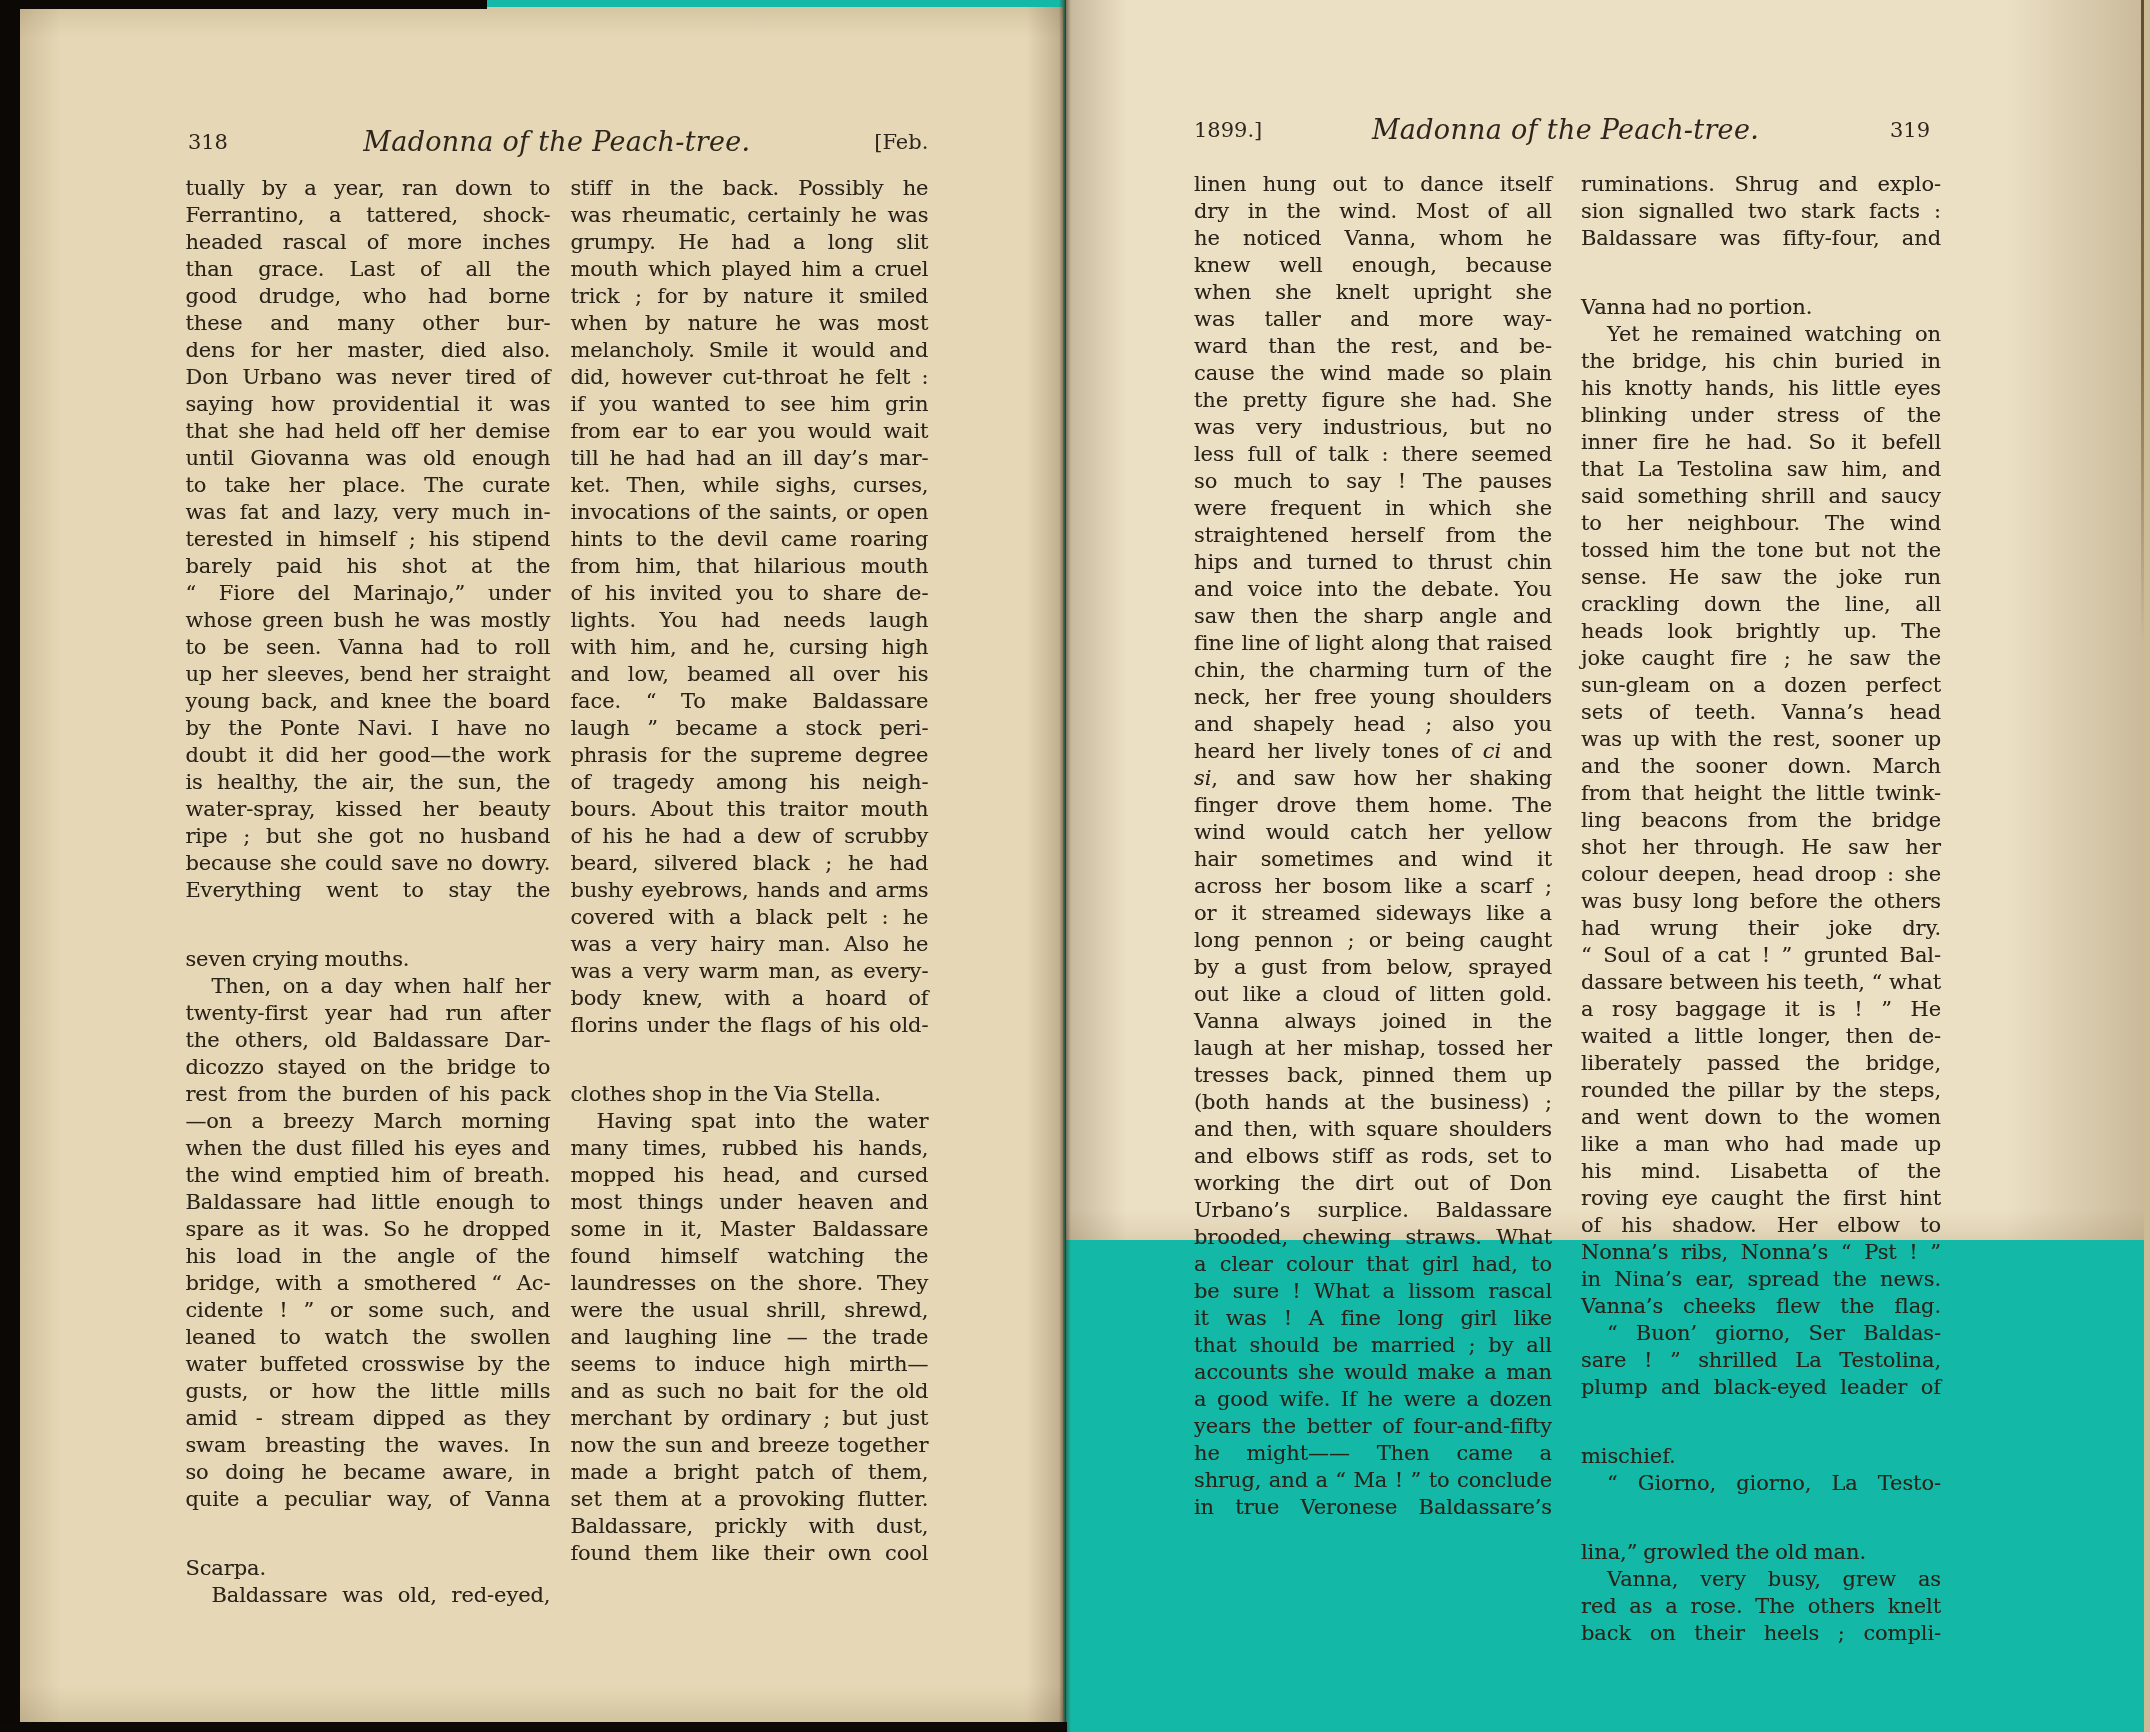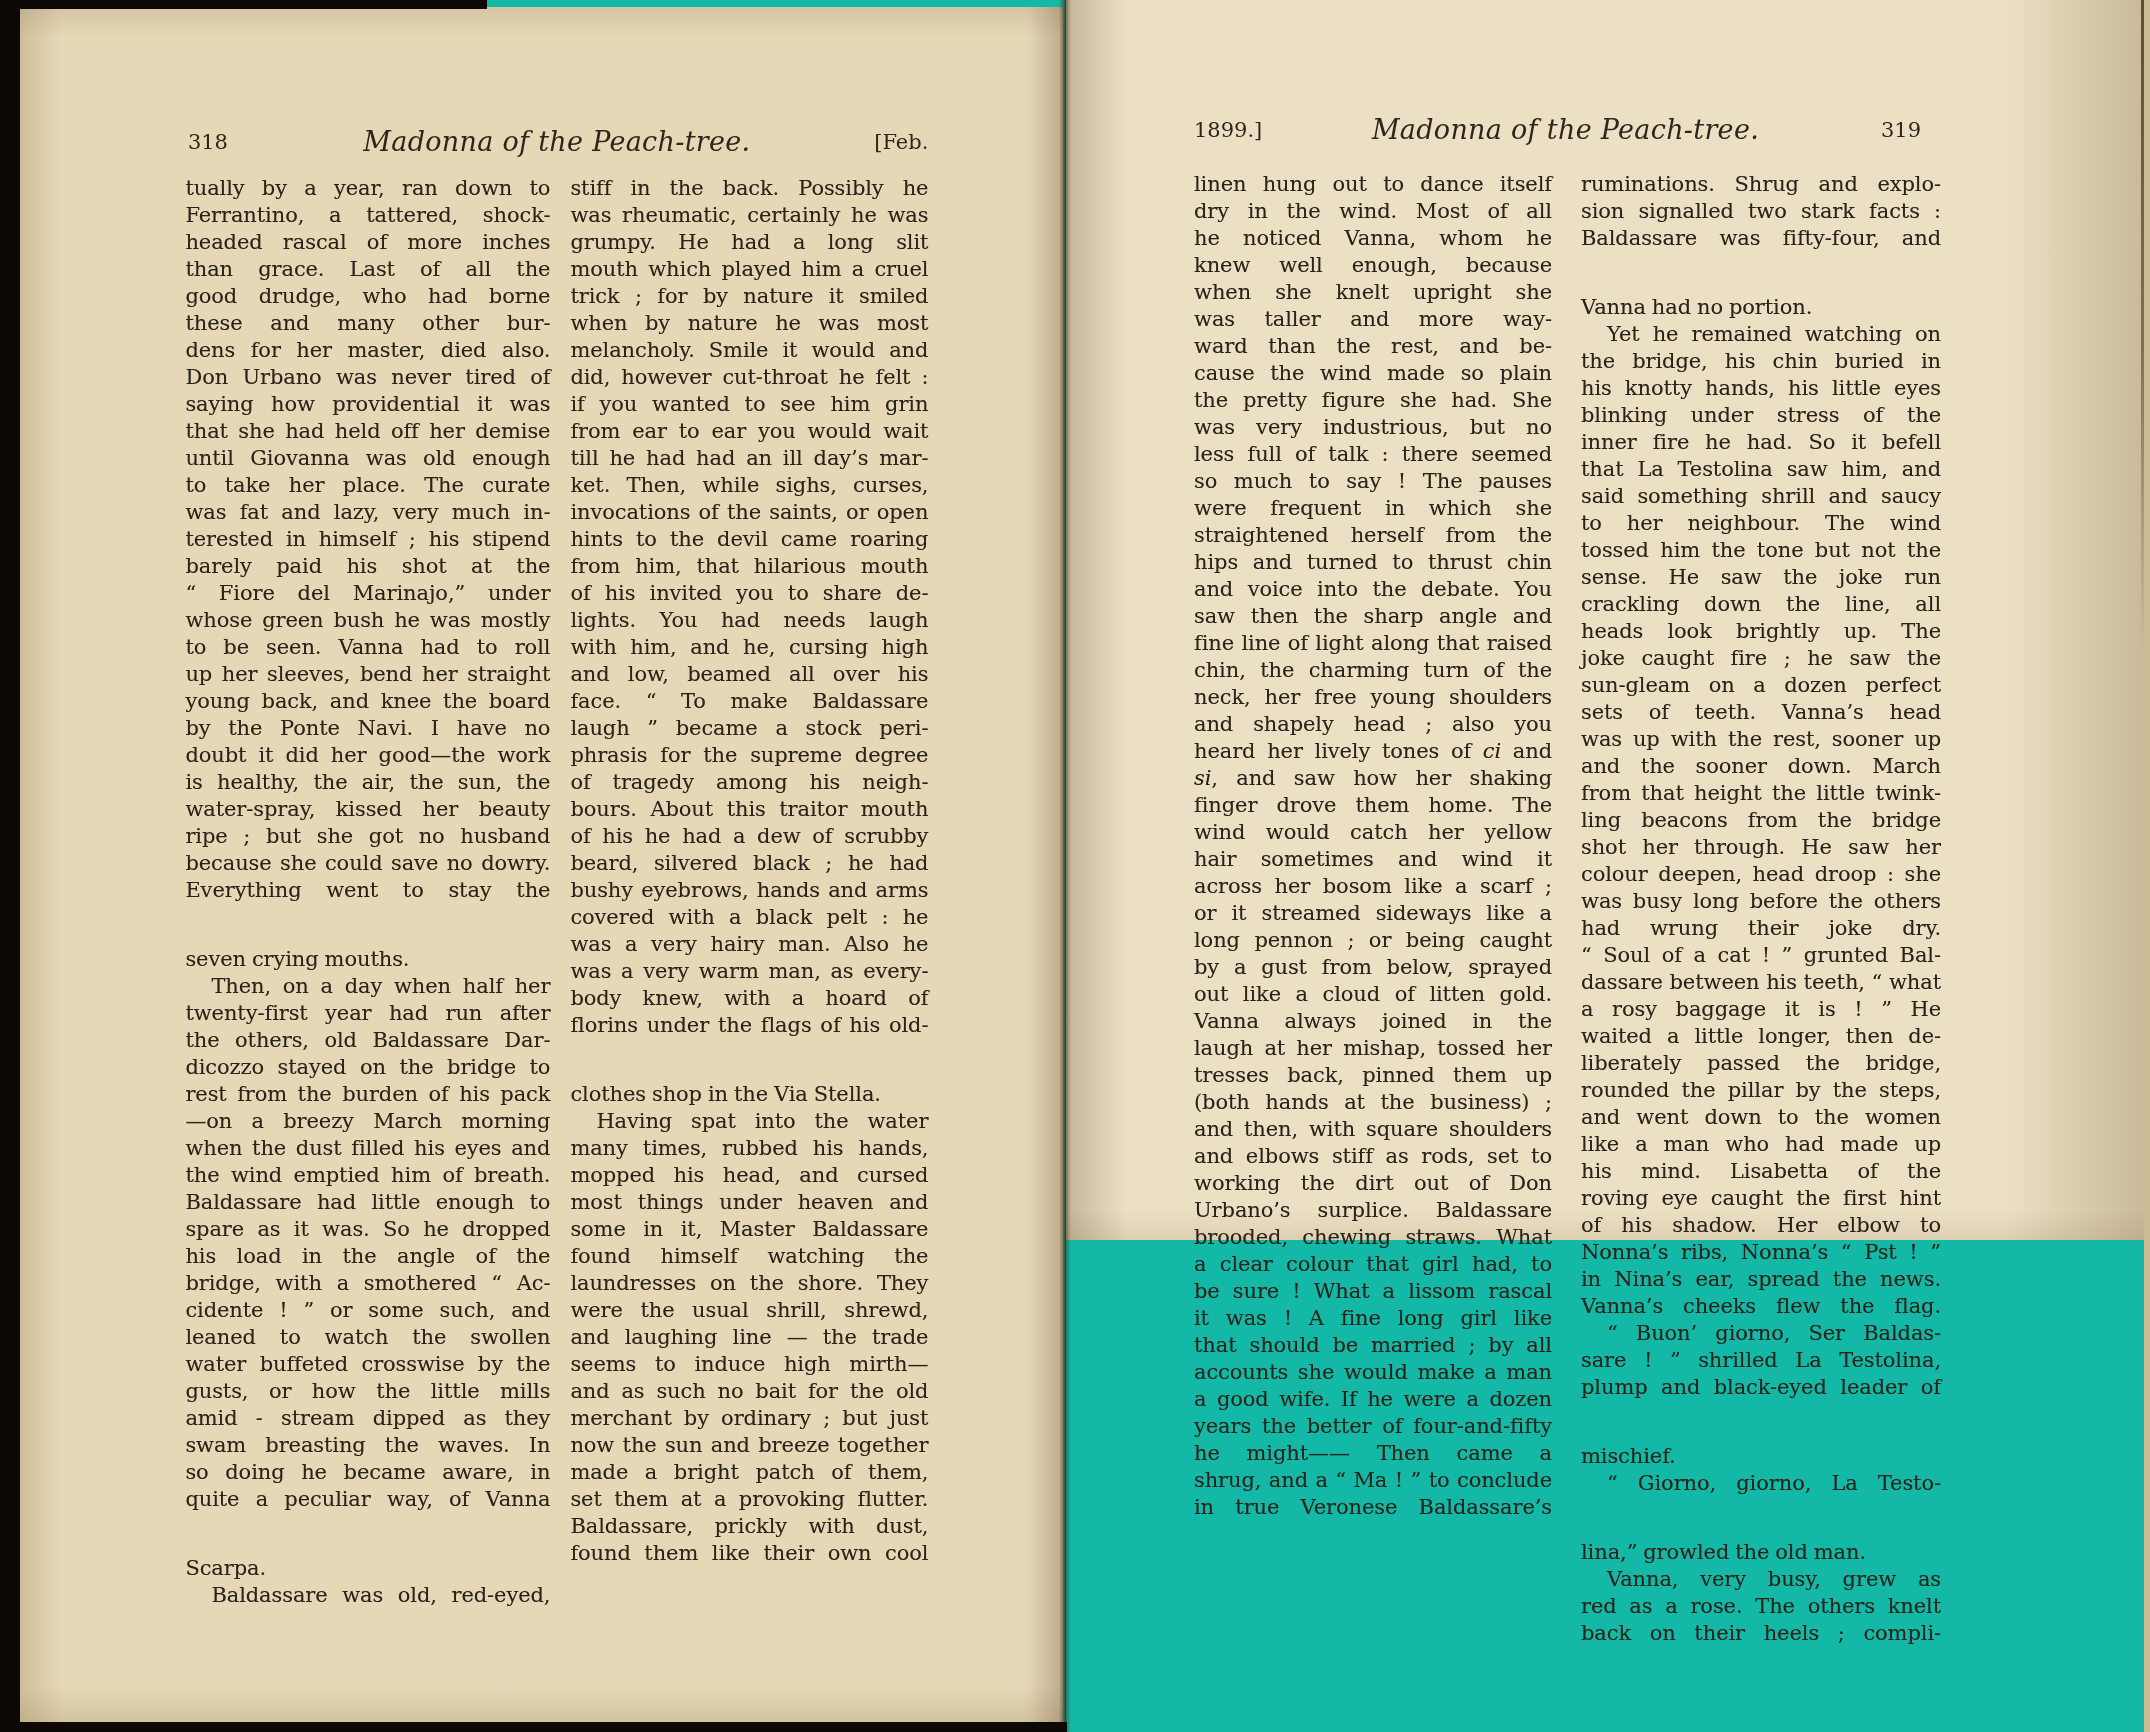--- a/index.html
+++ b/index.html
@@ -28,21 +28,21 @@
     background:linear-gradient(to bottom,#5f4e33,#87714c 55%,rgba(135,113,76,0));}
   #fore-edge-strip{position:absolute;left:2144px;top:0;width:6.8px;height:1733px;background:#cdbb96;}
 
   .header{position:absolute;height:32px;color:#2e261c;}
   #left-page .header{left:167px;top:121px;width:743px;}
   #right-page .header{left:128px;top:116px;width:743px;}
   .pagenum,.tag{font-size:21px;line-height:28px;}
   .pagenum-l{position:absolute;left:2.5px;top:0;}
   .tag-r{position:absolute;right:0;top:0;}
   .tag-l{position:absolute;left:0;top:0;}
-  .pagenum-r{position:absolute;right:16px;top:0;}
+  .pagenum-r{position:absolute;right:7px;top:0;}
   .rtitle{position:absolute;left:0;right:0;text-align:center;top:0;
           font-style:italic;font-size:27px;line-height:28px;letter-spacing:0.3px;}
 
   .col{position:absolute;color:#2a231a;font-size:21px;line-height:27px;
        text-shadow:0 0 0.6px rgba(42,35,26,.32);word-spacing:-0.6px;letter-spacing:-0.1px;}
   #lcol1{left:167px;top:168px;width:365px;}
   #lcol2{left:552px;top:168px;width:358px;}
   #rcol1{left:128px;top:171px;width:358px;}
   #rcol2{left:515px;top:171px;width:360px;}
   .tline{height:27px;text-align:justify;text-align-last:justify;white-space:normal;overflow:visible;}

